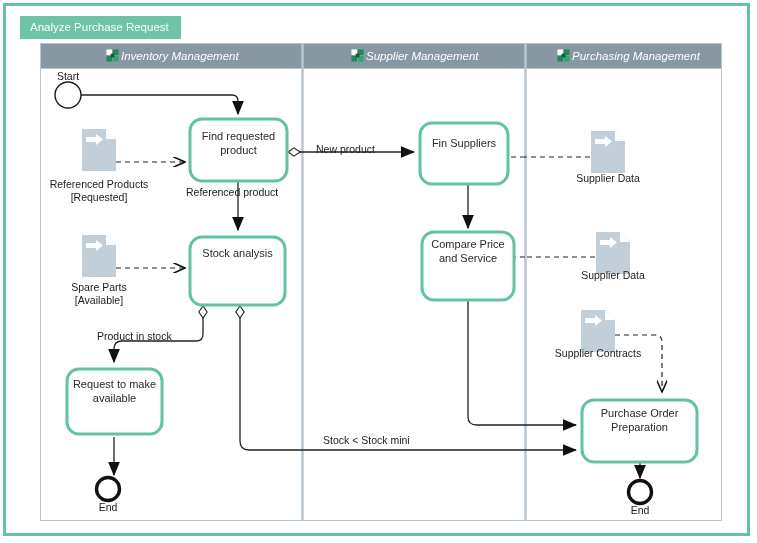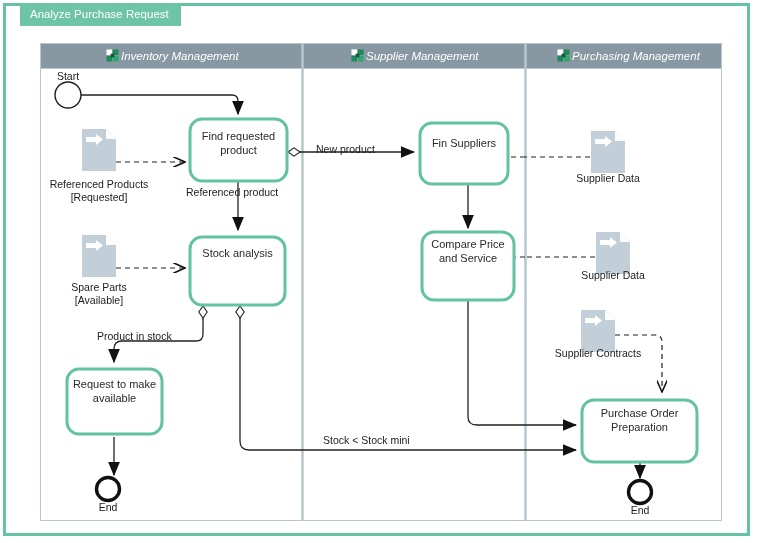--- a/index.html
+++ b/index.html
@@ -1,21 +1,21 @@
 <!DOCTYPE html>
 <html><head>
 <meta charset="utf-8">
 <title>Analyze Purchase Request</title>
 <style>
   html,body{margin:0;padding:0;background:#ffffff;}
   body{font-family:"Liberation Sans", sans-serif;}
   #stage{position:relative;width:757px;height:543px;overflow:hidden;background:#ffffff;}
   #frame{position:absolute;left:3px;top:3px;width:747px;height:533px;
          border:3px solid #62c2a2;background:#ffffff;box-sizing:border-box;}
-  #tab{position:absolute;left:20px;top:3px;height:23px;line-height:23px;
+  #tab{position:absolute;left:20px;top:16px;height:23px;line-height:23px;
        background:#6dc4a6;color:#ffffff;font-size:11.5px;padding:0 12px 0 10px;
        white-space:nowrap;z-index:5;}
   svg{position:absolute;left:0;top:0;width:757px;height:543px;}
   .lane-title{font-style:italic;font-size:11.5px;fill:#ffffff;font-family:"Liberation Sans",sans-serif;}
   .task-label{font-size:11px;fill:#2a2a2a;font-family:"Liberation Sans",sans-serif;text-anchor:middle;}
   .edge-label{font-size:10.5px;fill:#1c1c1c;font-family:"Liberation Sans",sans-serif;}
   .doc-label{font-size:10.5px;fill:#1c1c1c;font-family:"Liberation Sans",sans-serif;text-anchor:middle;}
   .evt-label{font-size:10.5px;fill:#1c1c1c;font-family:"Liberation Sans",sans-serif;text-anchor:middle;}
 </style>
 </head>

